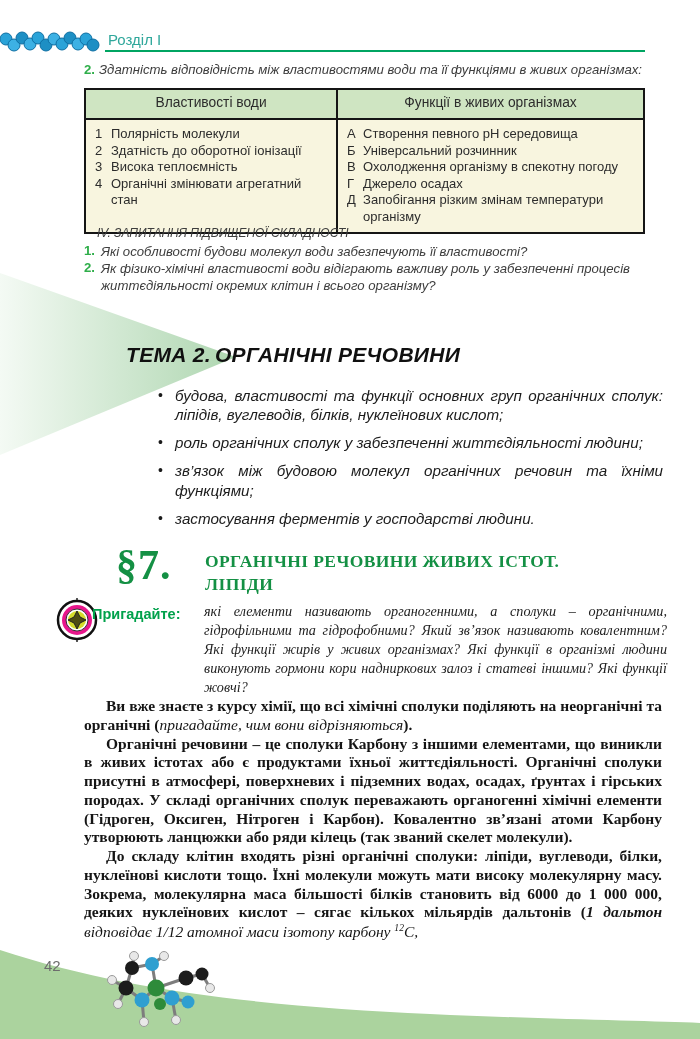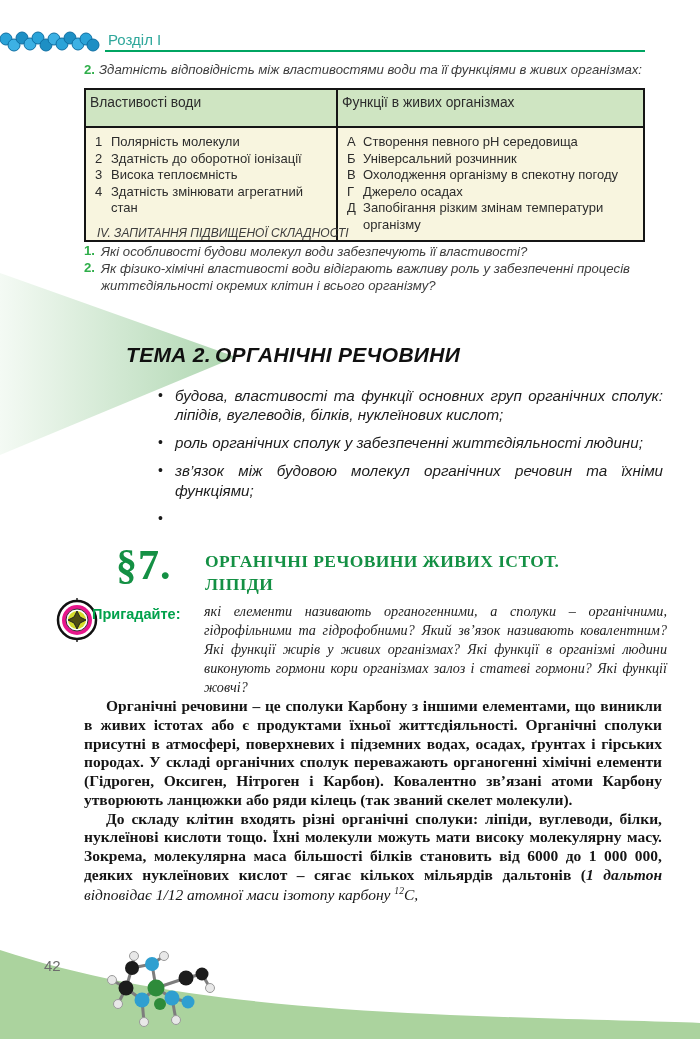--- a/index.html
+++ b/index.html
@@ -21,21 +21,21 @@
   .exercise2 { position:absolute; left:84px; top:62px; width:566px; font-size:13.2px; }
   .num-green { color:#2fae4a; font-weight:bold; margin-right:4px; }
   .italic-sans { font-style:italic; color:#3d3d3d; }
   
   .match-table {
     position:absolute; left:84px; top:88px; width:561px;
     border:2px solid #151515; background:#f8f5df;
   }
   .t-head { display:flex; background:#cfe5c2; border-bottom:2px solid #151515; }
   .t-head .hcell {
-    font-size:13.8px; color:#2c2c2c; text-align:left; padding:5px 4px 16px;
+    font-size:13.8px; color:#2c2c2c; text-align:center; padding:5px 4px 8px;
   }
   .t-body { display:flex; }
   .col-l { width:253px; border-right:2px solid #151515; }
   .col-r { width:306px; }
   .cell-list { padding:6px 8px 7px 9px; }
   .t-item { display:flex; font-size:13px; line-height:1.27; color:#2c2c2c; }
   .t-item .key { width:16px; flex:0 0 16px; }
   .t-item .val { flex:1; }
   
   .sec4-title {
@@ -142,21 +142,21 @@
         <div class="t-item">
             <span class="key">2</span>
             <span class="val">Здатність до оборотної іонізації</span>
           </div>
         <div class="t-item">
             <span class="key">3</span>
             <span class="val">Висока теплоємність</span>
           </div>
         <div class="t-item">
             <span class="key">4</span>
-            <span class="val">Здатність змінювати агрегатний стан</span>
+            <span class="val">Органічні змінювати агрегатний стан</span>
           </div>
       </div>
       <div class="col-r cell-list">
         <div class="t-item">
             <span class="key">А</span>
             <span class="val">Створення певного рН середовища</span>
           </div>
         <div class="t-item">
             <span class="key">Б</span>
             <span class="val">Універсальний розчинник</span>
@@ -210,39 +210,41 @@
     <div class="b-item">
         <span class="dot">•</span>
         <span class="btext">роль органічних сполук у забезпеченні життєдіяльності людини;</span>
       </div>
     <div class="b-item">
         <span class="dot">•</span>
         <span class="btext">зв’язок між будовою молекул органічних речовин та їхніми функціями;</span>
       </div>
     <div class="b-item">
         <span class="dot">•</span>
+        <span class="btext">застосування ферментів у господарстві людини.</span>
       </div>
   </div>
 
   <div class="para-num">§7.</div>
   <div class="para-title">ОРГАНІЧНІ РЕЧОВИНИ ЖИВИХ ІСТОТ. ЛІПІДИ</div>
 
   <svg class="recall-icon" width="44" height="44" viewBox="0 0 44 44">
     <line x1="22" y1="0" x2="22" y2="44" stroke="#222" stroke-width="1.5"></line>
     <line x1="4" y1="22" x2="40" y2="22" stroke="#222" stroke-width="1"></line>
     <circle cx="22" cy="22" r="19" fill="#ffffff" stroke="#111" stroke-width="2.5"></circle>
     <circle cx="22" cy="22" r="15" fill="#e8168c"></circle>
     <circle cx="22" cy="22" r="11" fill="#ffffff" stroke="#333" stroke-width="1"></circle>
     <circle cx="22" cy="22" r="9" fill="#d4dc2b"></circle>
     <polygon points="22,13 25,19 31,22 25,25 22,31 19,25 13,22 19,19" fill="#4d4d12" stroke="#222" stroke-width="1"></polygon>
   </svg>
   <div class="recall-label">Пригадайте:</div>
-  <div class="recall-text">які елементи називають органогенними, а сполуки – органічними, гідрофільними та гідрофобними? Який зв’язок називають ковалентним? Які функції жирів у живих організмах? Які функції в організмі людини виконують гормони кори організмах залоз і статеві гормони? Які функції жовчі?</div>
+  <div class="recall-text">які елементи називають органогенними, а сполуки – органічними, гідрофільними та гідрофобними? Який зв’язок називають ковалентним? Які функції жирів у живих організмах? Які функції в організмі людини виконують гормони кори надниркових залоз і статеві іншими? Які функції жовчі?</div>
 
   <div class="bodytext">
+    <p><span>Ви вже знаєте з курсу хімії, що всі хімічні сполуки поділяють на неорганічні та органічні (</span><span class="ital-serif">пригадайте, чим вони відрізняються</span><span>).</span></p>
     <p><span class="bold-serif">Органічні речовини</span><span> – це сполуки Карбону з іншими елементами, що виникли в живих істотах або є продуктами їхньої життєдіяльності. Органічні сполуки присутні в атмосфері, поверхневих і підземних водах, осадах, ґрунтах і гірських породах. У складі органічних сполук переважають органогенні хімічні елементи (Гідроген, Оксиген, Нітроген і Карбон). Ковалентно зв’язані атоми Карбону утворюють ланцюжки або ряди кілець (так званий скелет молекули).</span></p>
     <p><span>До складу клітин входять різні органічні сполуки: ліпіди, вуглеводи, білки, нуклеїнові кислоти тощо. Їхні молекули можуть мати високу молекулярну масу. Зокрема, молекулярна маса більшості білків становить від 6000 до 1 000 000, деяких нуклеїнових кислот – сягає кількох мільярдів дальтонів (</span><span class="bolditalic-serif">1 дальтон</span><span class="ital-serif"> відповідає 1/12 атомної маси ізотопу карбону </span><sup class="ital-serif">12</sup><span class="ital-serif">C,</span></p>
   </div>
 
   <svg class="wave" width="700" height="94" viewBox="0 0 700 94">
     <path d="M0,5 C130,48 280,62 430,69 C540,74 650,76 700,78 L700,94 L0,94 Z" fill="#abd39e"></path>
   </svg>
   <div class="page-num">42</div>
   <svg class="molecule" width="120" height="91" viewBox="0 0 120 91">
     <g stroke="#7d7d7d" stroke-width="3">

